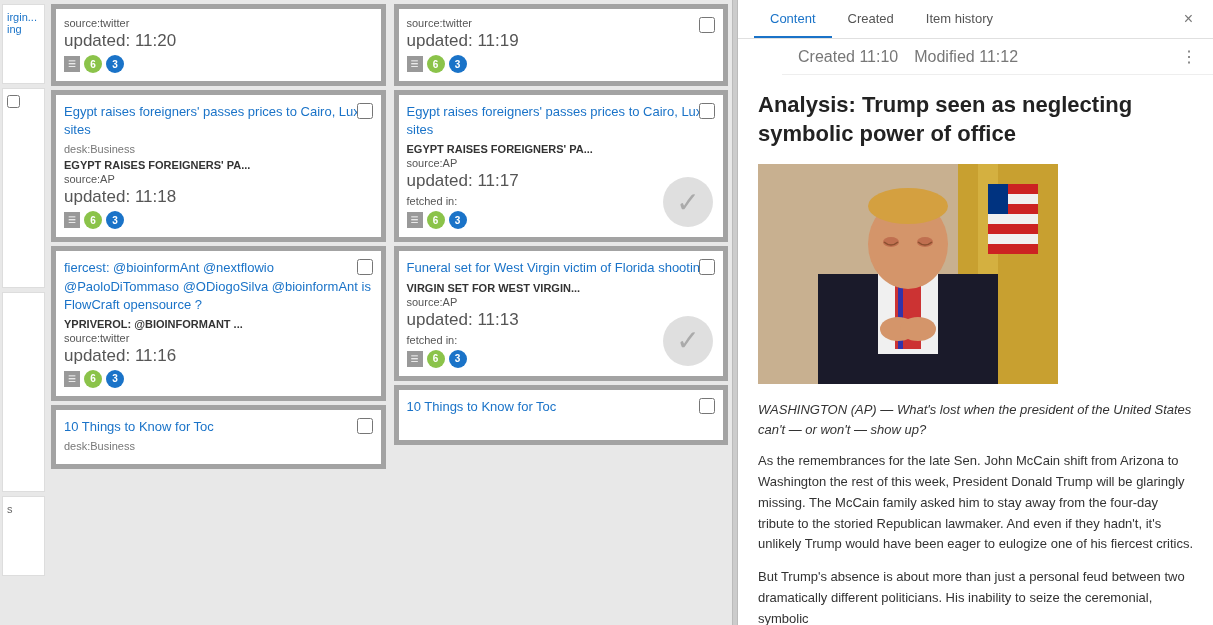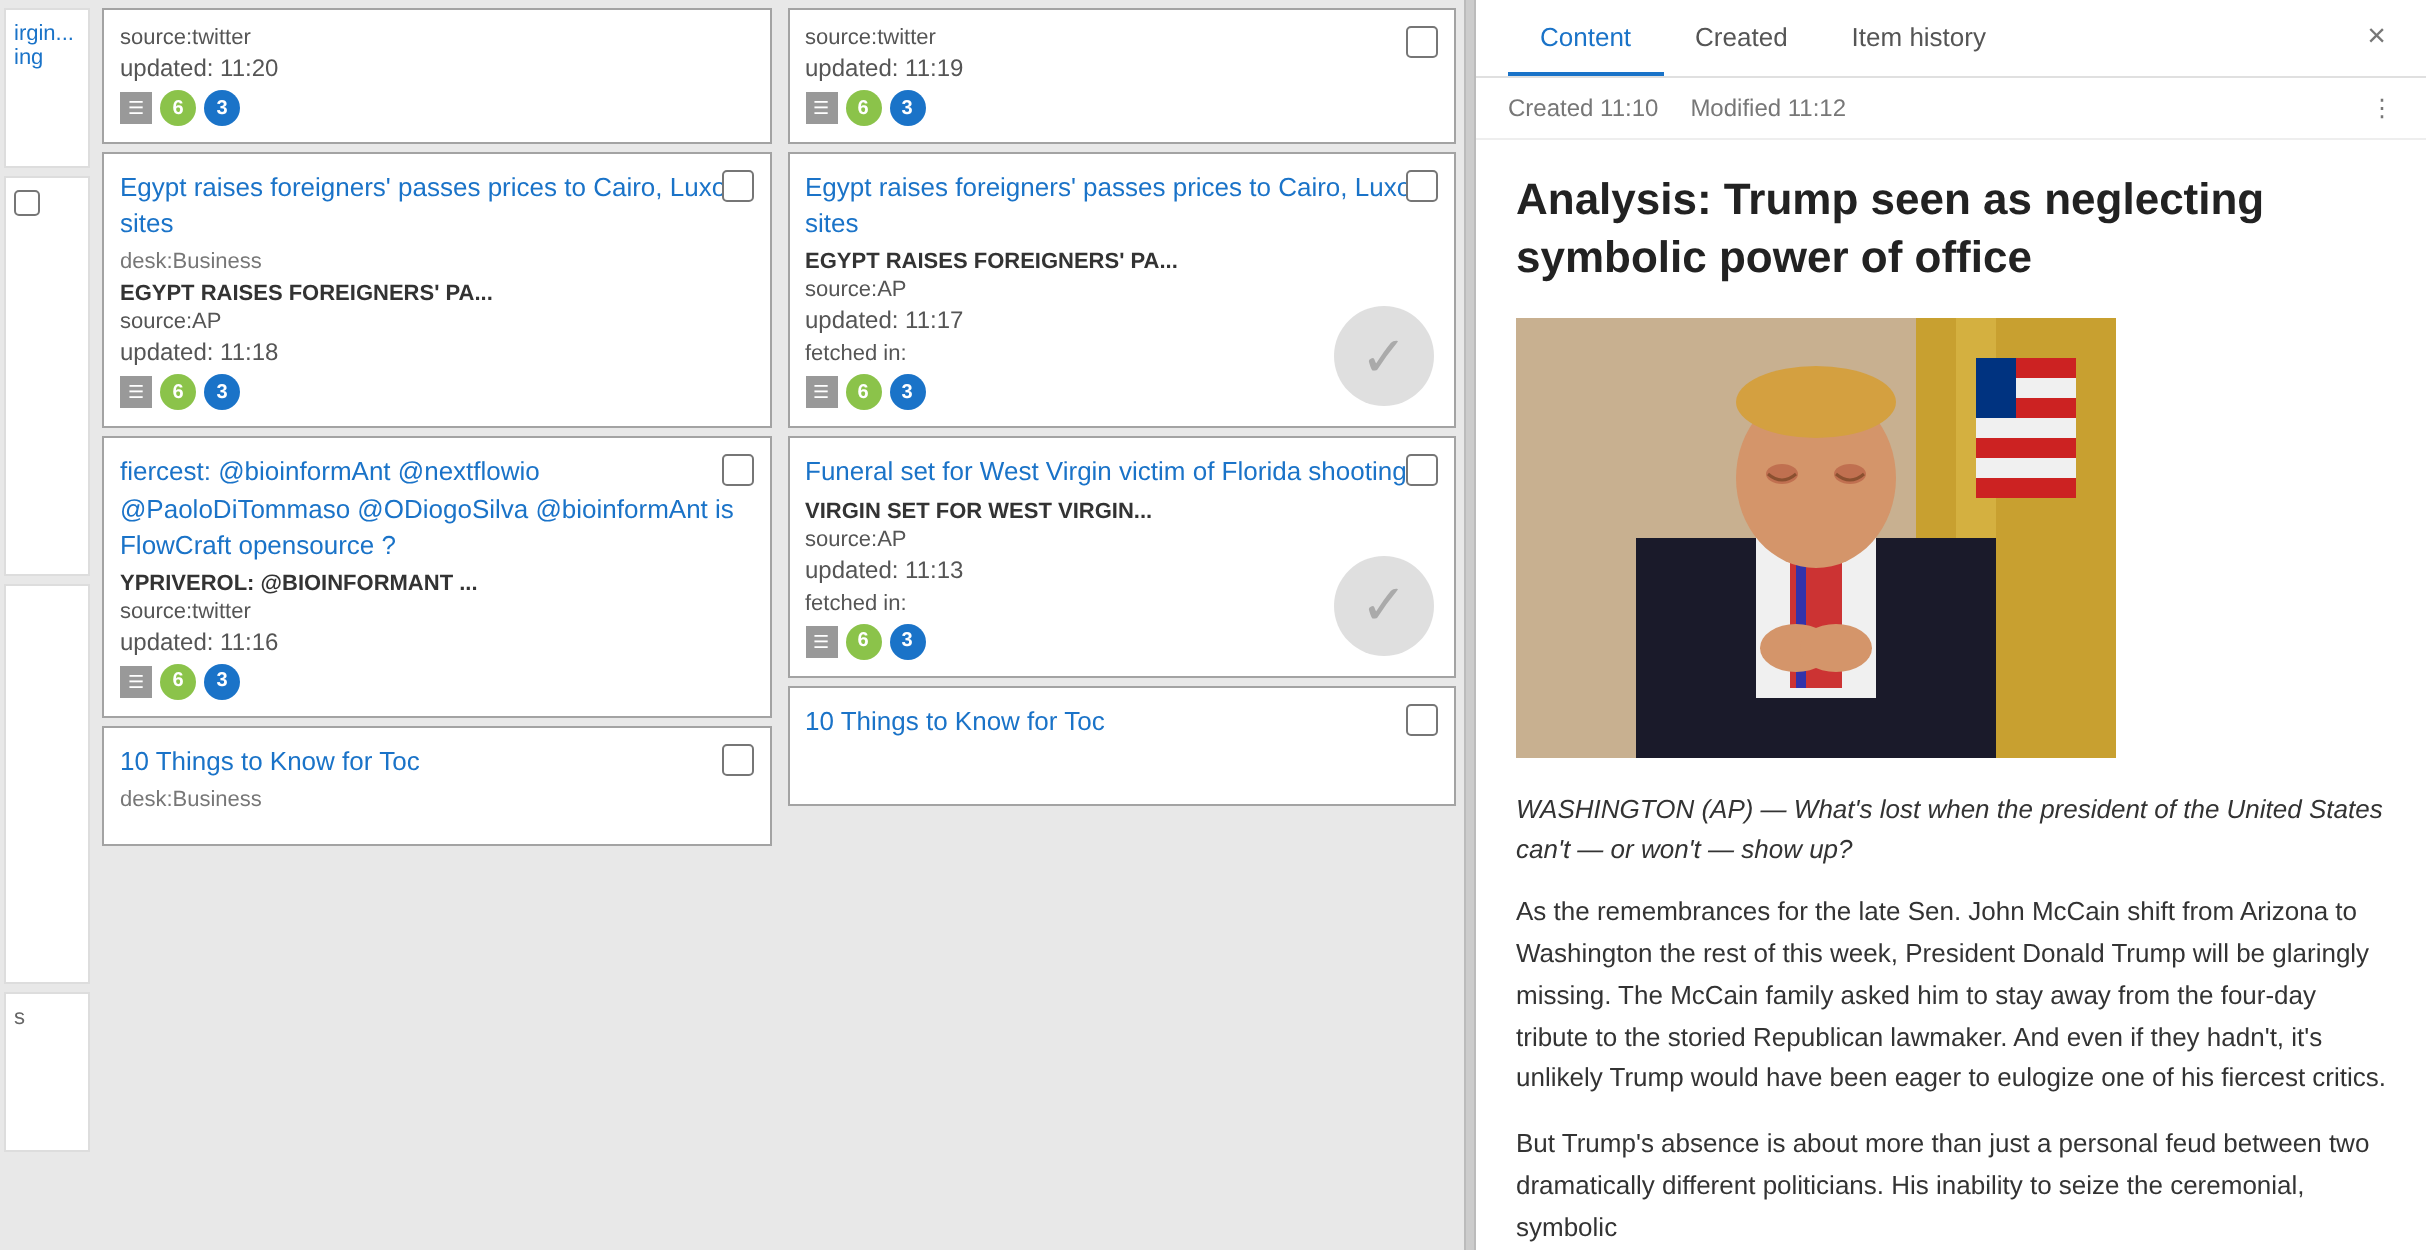--- a/index.html
+++ b/index.html
@@ -22,21 +22,21 @@
       flex-direction: column;
       gap: 4px;
     }
 
     .col:first-child {
       border-right: 1px solid #ccc;
     }
 
     .card {
       background: #fff;
-      border: 1px solid #a3a3a3;
+      border: 5px solid #a3a3a3;
       padding: 8px;
       position: relative;
       cursor: pointer;
     }
 
     .card .title-link {
       color: #1a73c8;
       font-size: 13px;
       font-weight: normal;
       text-decoration: none;
@@ -59,21 +59,21 @@
     }
 
     .card .source {
       color: #555;
       font-size: 11px;
       margin-bottom: 2px;
     }
 
     .card .updated {
       color: #555;
-      font-size: 12px;
+      font-size: 17px;
       margin-bottom: 4px;
     }
 
     .card .fetched {
       color: #555;
       font-size: 11px;
       margin-bottom: 4px;
     }
 
     .card .badges {
@@ -172,23 +172,24 @@
       font-size: 16px;
       cursor: pointer;
       padding: 10px 4px;
     }
 
     .meta-bar {
       display: flex;
       align-items: center;
       padding: 8px 16px;
       border-bottom: 1px solid #eee;
-      font-size: 12px;
+      font-size: 16px;
       color: #777;
       gap: 16px;
+      margin-left: 44px;
     }
 
     .meta-bar .more-icon {
       margin-left: auto;
       cursor: pointer;
       color: #777;
     }
 
     .content-area {
       flex: 1;

